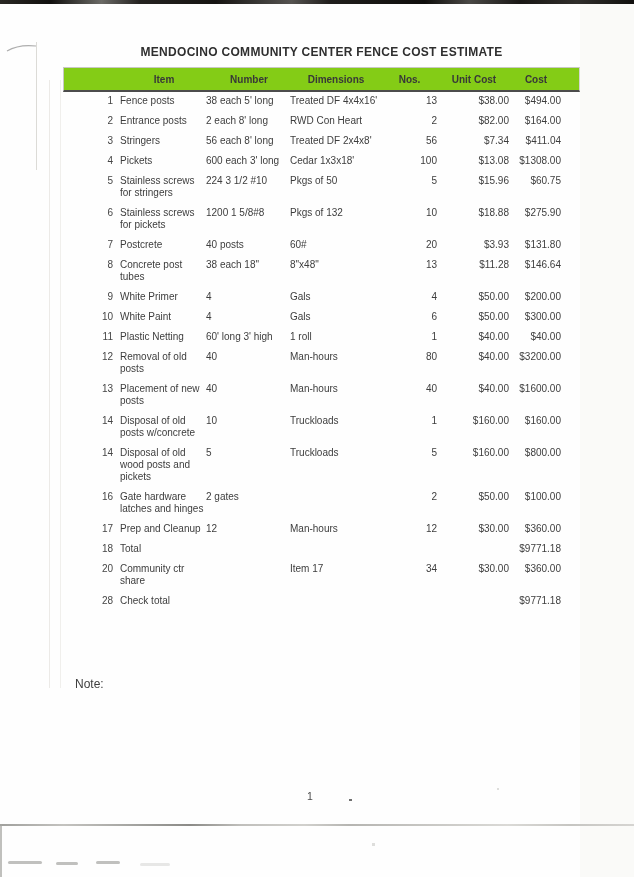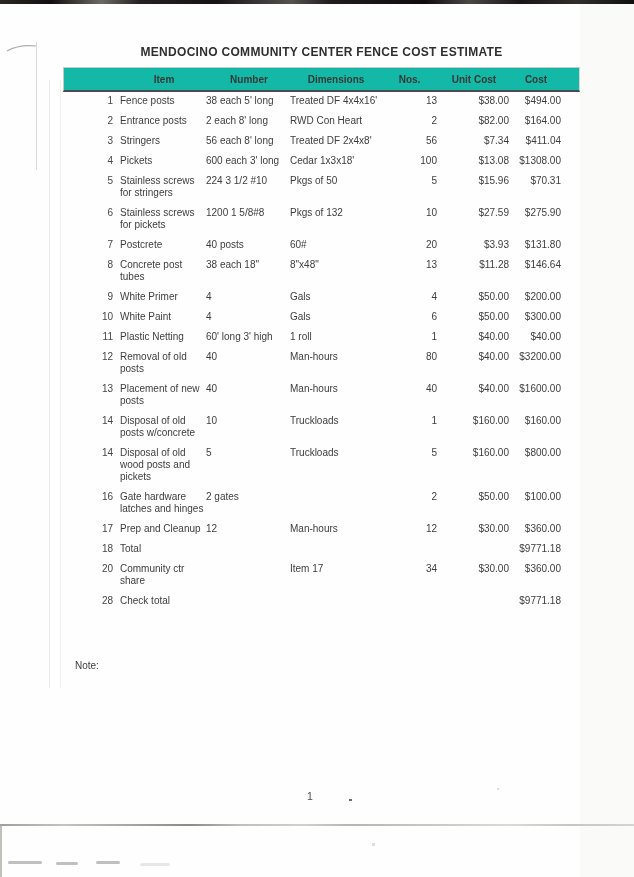--- a/index.html
+++ b/index.html
@@ -33,32 +33,32 @@
     grid-template-columns:50px 7px 86px 84px 90px 57px 72px 52px;
   }
   .thead{
     height:22px;
     border-top:1px solid #c9c8c4;
     border-left:1px solid #c9c8c4;
     border-right:1px solid #d6d5d1;
     border-bottom:2px solid #4c4c4c;
     align-items:center;
     font-weight:700;color:#383838;
-    background:#14b8a6;
+    background:#84cc16;
   }
   .thead .hc{text-align:center;}
   .tbody{padding-top:3px;}
   .row{margin-bottom:8px;line-height:12px;}
   .c{overflow:visible;}
   .c.no{text-align:right;color:#454545;}
   .c.number,.c.dims{white-space:nowrap;}
   .c.nos,.c.unit,.c.cost{text-align:right;white-space:nowrap;}
   .note{
-    position:absolute;left:75px;top:657px;width:510px;
-    display:flex;font-size:10px;line-height:17.5px;color:#3d3d3d;
+    position:absolute;left:75px;top:676px;width:510px;
+    display:flex;font-size:12px;line-height:17.5px;color:#3d3d3d;
   }
   .note-label{width:25px;flex:0 0 25px;}
   .page-number{
     position:absolute;left:300px;top:790px;width:20px;text-align:center;
     font-size:10.5px;color:#4a4a4a;
   }
   .speck{position:absolute;background:#6f6f6f;}
   .bottom-line{
     position:absolute;left:0;top:824px;width:634px;height:2px;
     background:linear-gradient(90deg,#8f8f8b 0%,#b9b8b4 10%,#8a8a86 24%,#777672 30%,#b5b4b0 38%,#c9c8c4 48%,#a9a8a4 55%,#c2c1bd 70%,#d4d3cf 80%,#bcbbb7 90%,#cfcecb 100%);
@@ -141,30 +141,30 @@
       <div class="c cost">$1308.00</div>
     </div>
         <div class="row grid-cols">
       <div class="c no">5</div>
       <div class="c"></div>
       <div class="c item">Stainless screws for stringers</div>
       <div class="c number">224 3 1/2 #10</div>
       <div class="c dims">Pkgs of 50</div>
       <div class="c nos">5</div>
       <div class="c unit">$15.96</div>
-      <div class="c cost">$70.31</div>
+      <div class="c cost">$60.75</div>
     </div>
         <div class="row grid-cols">
       <div class="c no">6</div>
       <div class="c"></div>
       <div class="c item">Stainless screws for pickets</div>
       <div class="c number">1200 1 5/8#8</div>
       <div class="c dims">Pkgs of 132</div>
       <div class="c nos">10</div>
-      <div class="c unit">$27.59</div>
+      <div class="c unit">$18.88</div>
       <div class="c cost">$275.90</div>
     </div>
         <div class="row grid-cols">
       <div class="c no">7</div>
       <div class="c"></div>
       <div class="c item">Postcrete</div>
       <div class="c number">40 posts</div>
       <div class="c dims">60#</div>
       <div class="c nos">20</div>
       <div class="c unit">$3.93</div>

